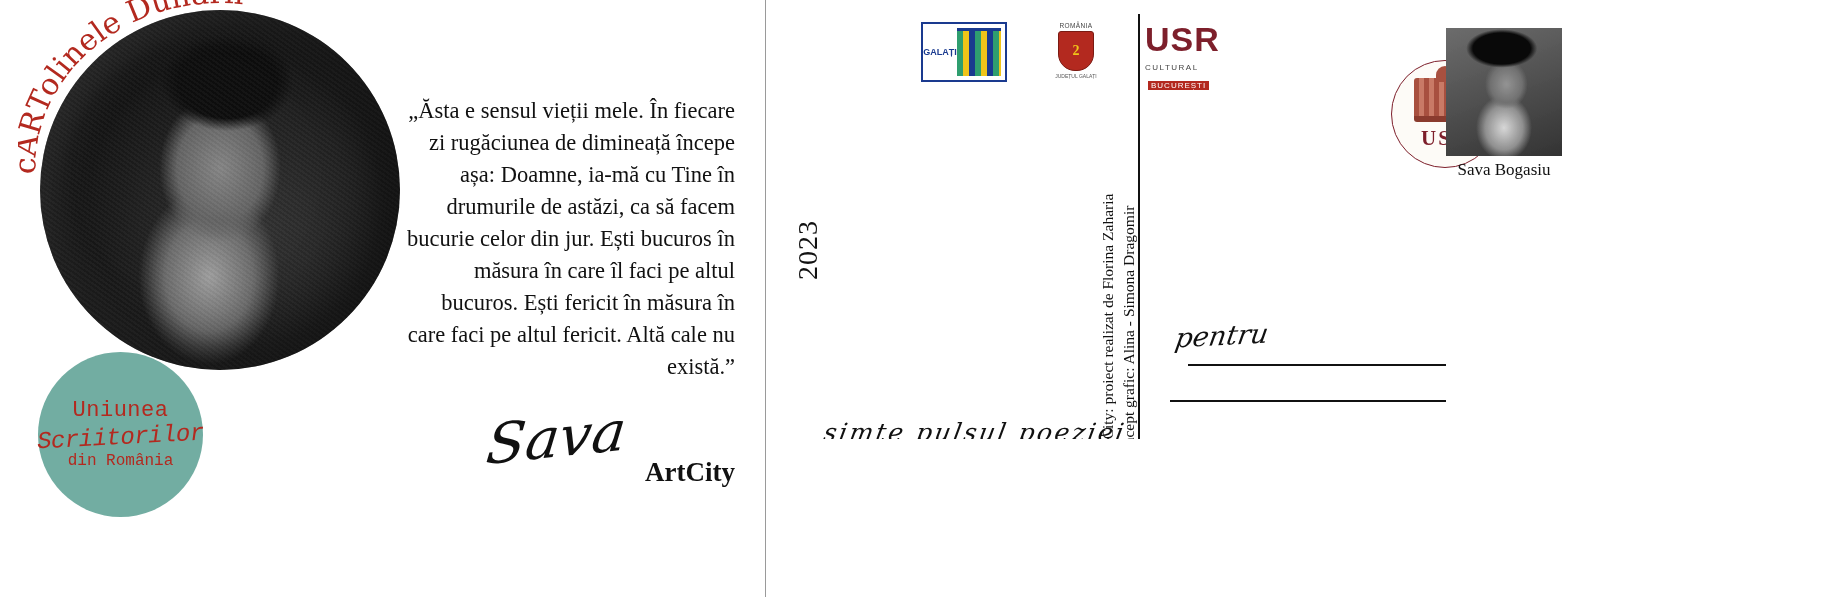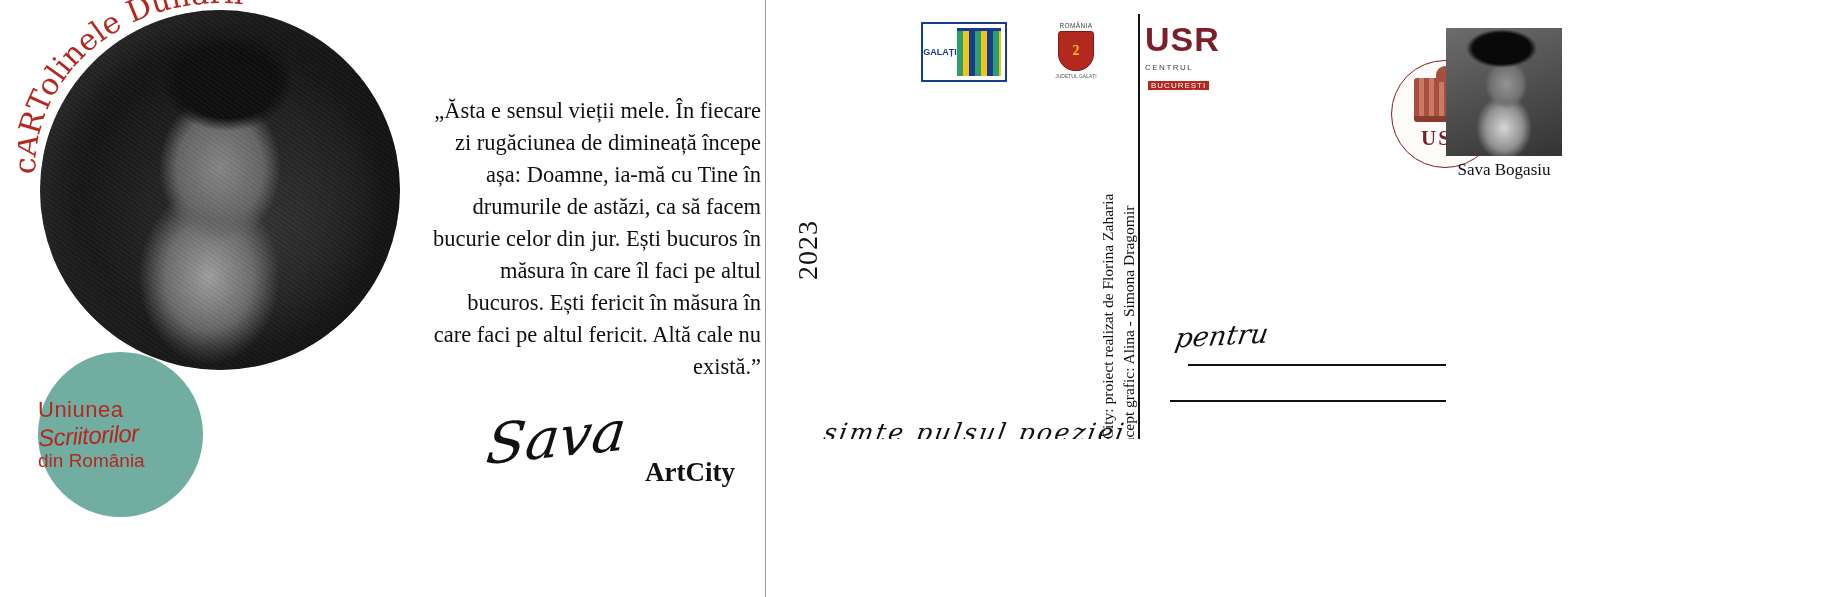--- a/index.html
+++ b/index.html
@@ -107,54 +107,53 @@
     width: 165px;
     height: 165px;
     border-radius: 50%;
     background: #72ada2;
   }
   .usr-badge .badge-text {
     position: absolute;
     inset: 0;
     display: flex;
     flex-direction: column;
-    align-items: flex-start;
+    align-items: center;
     justify-content: center;
     color: #b3291f;
-    font-family: Liberation Sans, sans-serif;
+    font-family: Liberation Mono, monospace;
     line-height: 1.05;
   }
   .usr-badge .l1 {
     font-size: 22px;
     letter-spacing: .5px;
   }
   .usr-badge .l2 {
     font-size: 24px;
     font-style: italic;
     margin-top: 2px;
     transform: rotate(-3deg);
     letter-spacing: -.5px;
   }
   .usr-badge .l3 {
-    font-size: 19px;
+    font-size: 16px;
     margin-top: 3px;
   }
 
   
   .quote-block {
     position: absolute;
     left: 405px;
     top: 95px;
     width: 330px;
     text-align: right;
     font-family: "Liberation Serif", serif;
     font-size: 22.5px;
     line-height: 1.42;
     color: #111111;
-    margin-left: 26px;
   }
   .signature-area {
     position: absolute;
     left: 470px;
     top: 405px;
     width: 265px;
     height: 110px;
   }
   .sig-script {
     position: absolute;
@@ -505,21 +504,21 @@
         <div class="logo-romania">
           <div class="rom-text">ROMÂNIA</div>
           <div class="shield">2</div>
           <div class="sub">JUDEȚUL GALAȚI</div>
         </div>
       </div>
 
       <div class="logo-item logo-usr-filiala">
         <div class="usr-word">USR</div>
         <div>
-          <span class="usr-sub">CENTRUL</span>
+          <span class="usr-sub">CULTURAL</span>
           <span class="usr-city">BUCUREȘTI</span>
         </div>
       </div>
 
 
     </div>
 
     <div class="stamp">
       <div class="building"></div>
       <div class="usr-label">USR</div>

